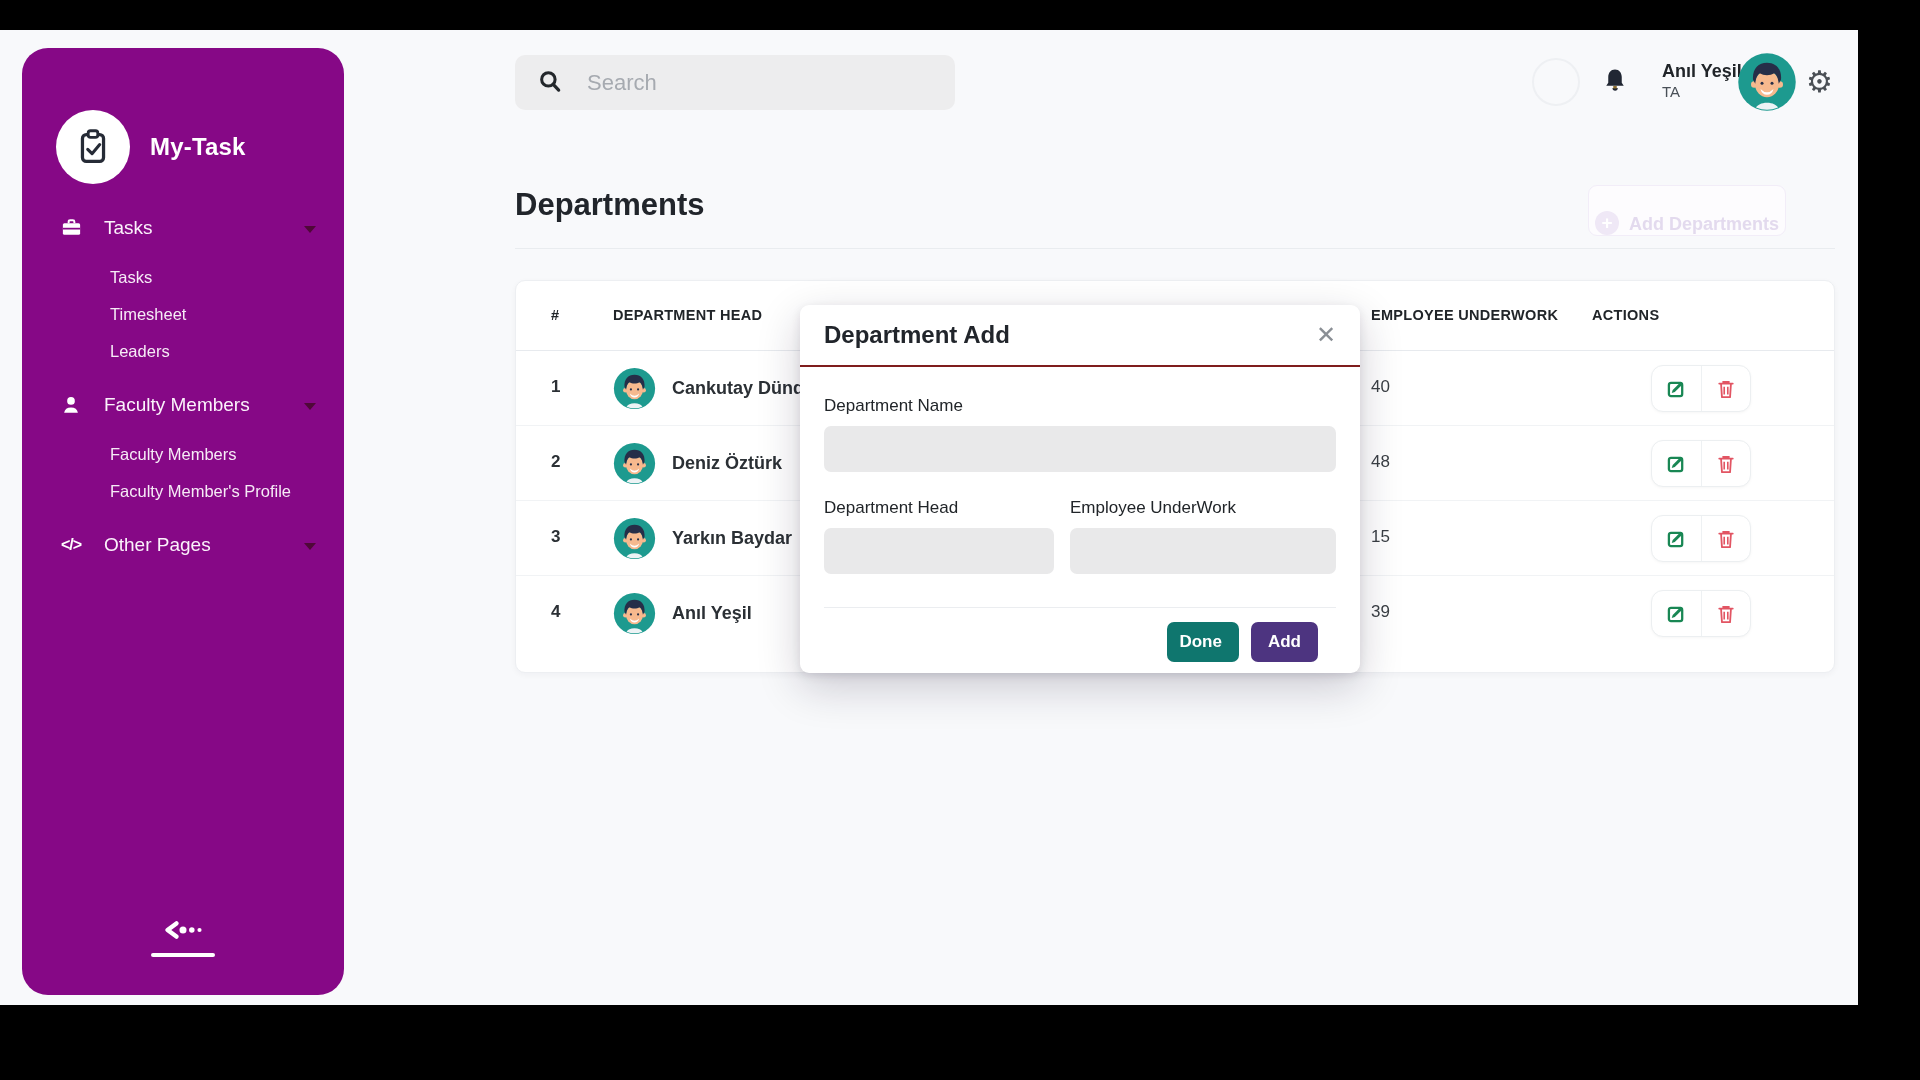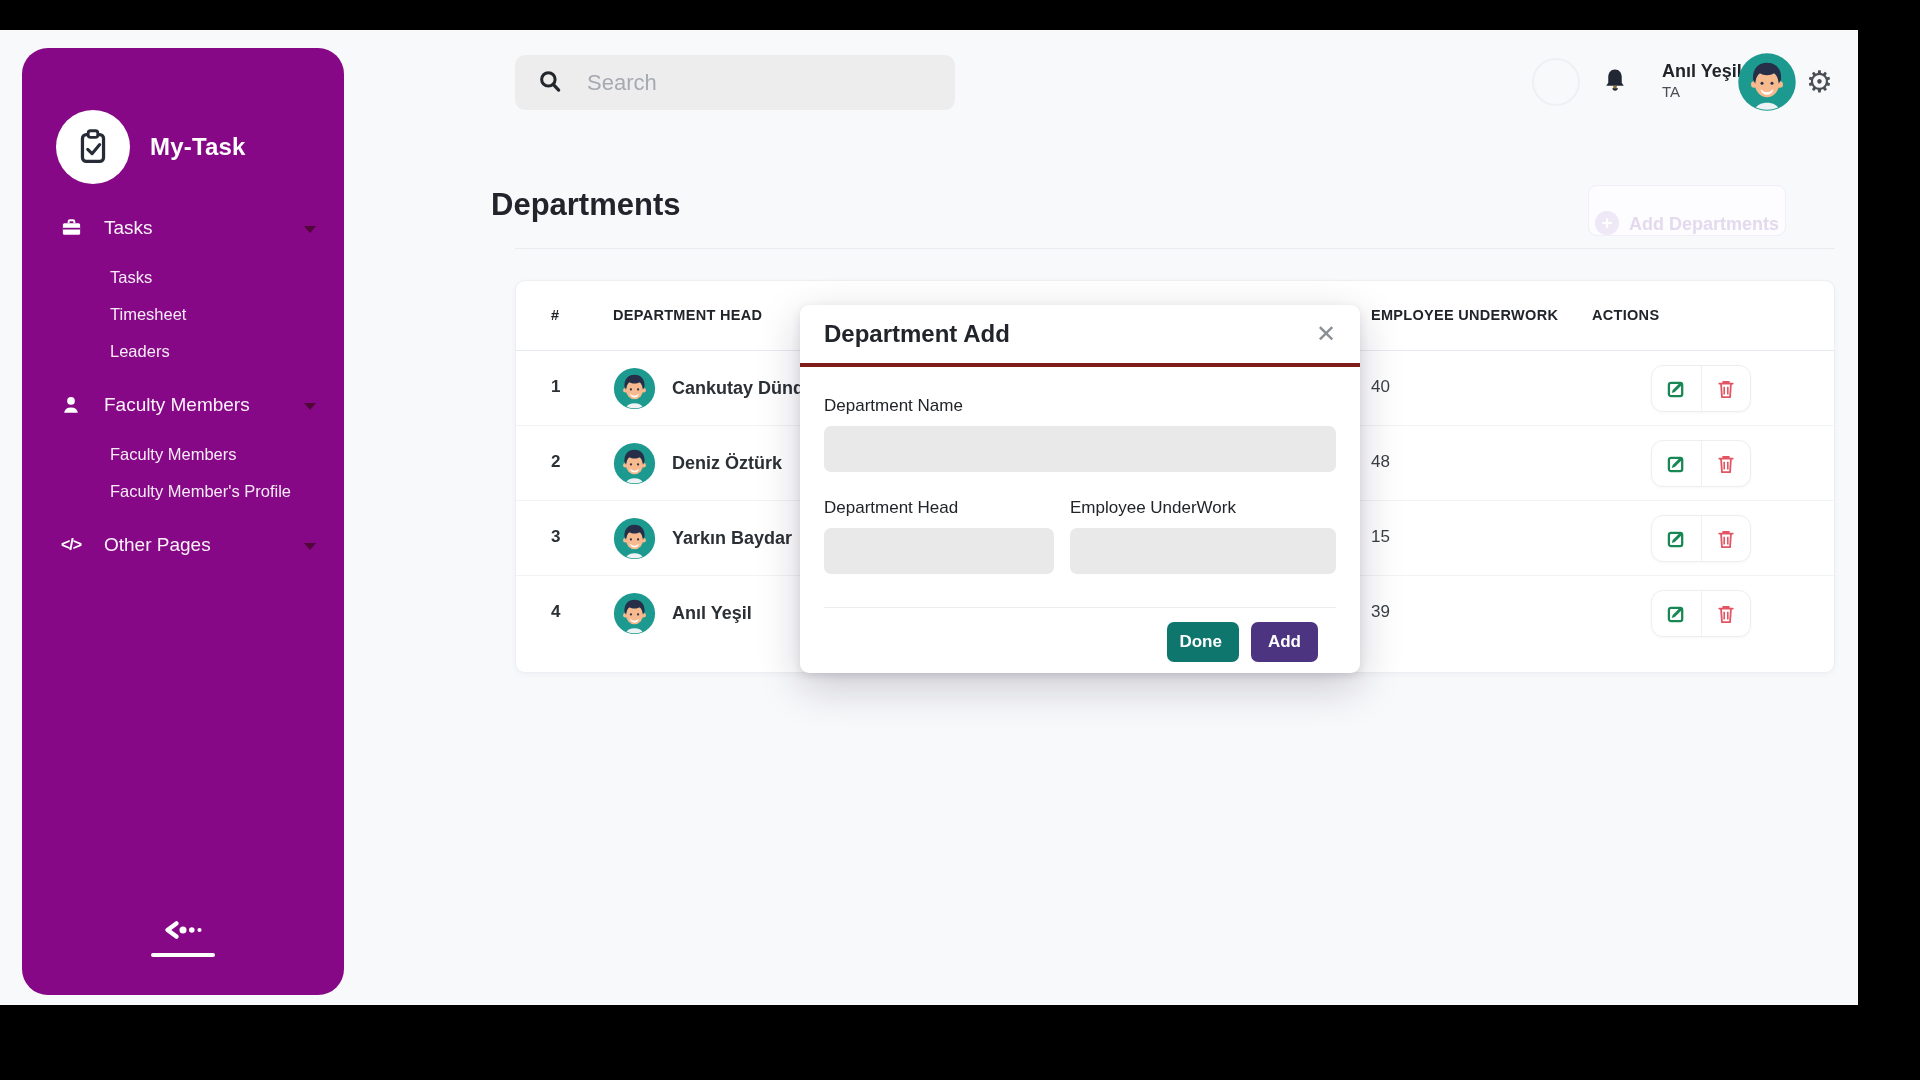--- a/index.html
+++ b/index.html
@@ -33,21 +33,21 @@
   .searchbox input::placeholder { color:#a6aab0; }
   .ghost-circle { position:absolute; left:1532px; top:28px; width:48px; height:48px; border:2px solid #eef0f3; border-radius:50%; }
   .bell { position:absolute; left:1600px; top:36px; cursor:pointer; }
   .user-meta { position:absolute; left:1662px; top:30px; line-height:1.25; cursor:pointer; }
   .user-name { font-size:18px; font-weight:700; color:#212529; }
   .user-role { font-size:15px; color:#495057; }
   .avatar-top { position:absolute; left:1737px; top:22px; width:60px; height:60px; cursor:pointer; }
   .gear { position:absolute; left:1806px; top:34px; font-size:30px; color:#4a4f55; cursor:pointer; }
 
   
-  .page-title { position:absolute; left:491px; top:157px; font-size:31px; font-weight:700; color:#21252b; }
+  .page-title { position:absolute; left:515px; top:157px; font-size:31px; font-weight:700; color:#21252b; }
   .title-rule { position:absolute; left:515px; top:218px; width:1320px; height:1px; background:#e9ecef; }
   .add-dept-btn { position:absolute; left:1588px; top:155px; width:198px; height:51px; background:#fdfcfe; border:1px solid #f2edf8; border-radius:9px; display:flex; align-items:flex-end; justify-content:center; gap:10px; color:#e3daee; font-size:18px; font-weight:600; cursor:pointer; }
   .plus-circle { width:24px; height:24px; border-radius:50%; background:#efe8f6; color:#fff; font-size:19px; line-height:23px; text-align:center; font-weight:700; }
 
   
   .card { position:absolute; left:515px; top:250px; width:1320px; height:393px; background:#fff; border:1px solid #edeff2; border-radius:10px; box-shadow:0 2px 6px rgba(30,30,60,.04); }
   .thead { position:absolute; top:0; left:0; right:0; height:70px; border-bottom:1px solid #e7eaee; }
   .th { position:absolute; top:26px; font-size:14.5px; font-weight:700; color:#212529; letter-spacing:.3px; }
   .th-num { left:35px; } .th-head { left:97px; } .th-under { left:855px; } .th-actions { left:1076px; }
   .trow { position:absolute; left:0; right:0; height:75px; border-bottom:1px solid #f1f3f5; }
@@ -56,21 +56,21 @@
   .td-head { position:absolute; left:97px; top:16px; display:flex; align-items:center; gap:16px; }
   .td-head .nm { font-size:18px; font-weight:700; color:#2b3035; }
   .avatar { width:43px; height:43px; flex:0 0 auto; }
   .td-under { position:absolute; left:855px; top:26px; font-size:17px; color:#3a3f44; }
   .action-pill { position:absolute; left:1135px; top:14px; width:100px; height:47px; background:#fff; border:1px solid #eceff1; border-radius:12px; box-shadow:0 1px 3px rgba(0,0,0,.04); display:flex; }
   .action-half { flex:1; display:flex; align-items:center; justify-content:center; cursor:pointer; }
   .action-half:first-child { border-right:1px solid #eef1f3; }
 
   
   .modal { position:absolute; left:800px; top:275px; width:560px; height:368px; background:#fff; border-radius:9px; box-shadow:0 14px 44px rgba(25,15,45,.20), 0 3px 10px rgba(25,15,45,.10); z-index:10; }
-  .modal-header { height:62px; border-bottom:4px solid #7f1d1d; display:flex; align-items:center; justify-content:space-between; padding:0 24px; }
+  .modal-header { height:62px; border-bottom:2px solid #7f1d1d; display:flex; align-items:center; justify-content:space-between; padding:0 24px; }
   .modal-title { font-size:24px; font-weight:700; color:#21252b; }
   .modal-close { font-size:24px; color:#8a8f95; cursor:pointer; line-height:1; }
   .modal-body { padding:0 24px; }
   .field-label { font-size:17px; color:#212529; }
   .lbl-name { margin-top:29px; }
   .input { display:block; width:100%; height:46px; background:#e9e9ea; border:none; outline:none; border-radius:7px; margin-top:10px; font-size:17px; padding:0 12px; color:#333; font-family:"Liberation Sans", sans-serif; }
   .two-col { display:flex; gap:16px; margin-top:26px; }
   .col-head { width:230px; } .col-under { width:266px; }
   .modal-footer { margin-top:33px; border-top:1px solid #ebedf0; padding:14px 18px 0 24px; display:flex; justify-content:flex-end; gap:12px; }
   .btn { border:none; border-radius:7px; padding:10px 17px; font-size:17px; font-weight:600; color:#fff; cursor:pointer; font-family:"Liberation Sans", sans-serif; }

